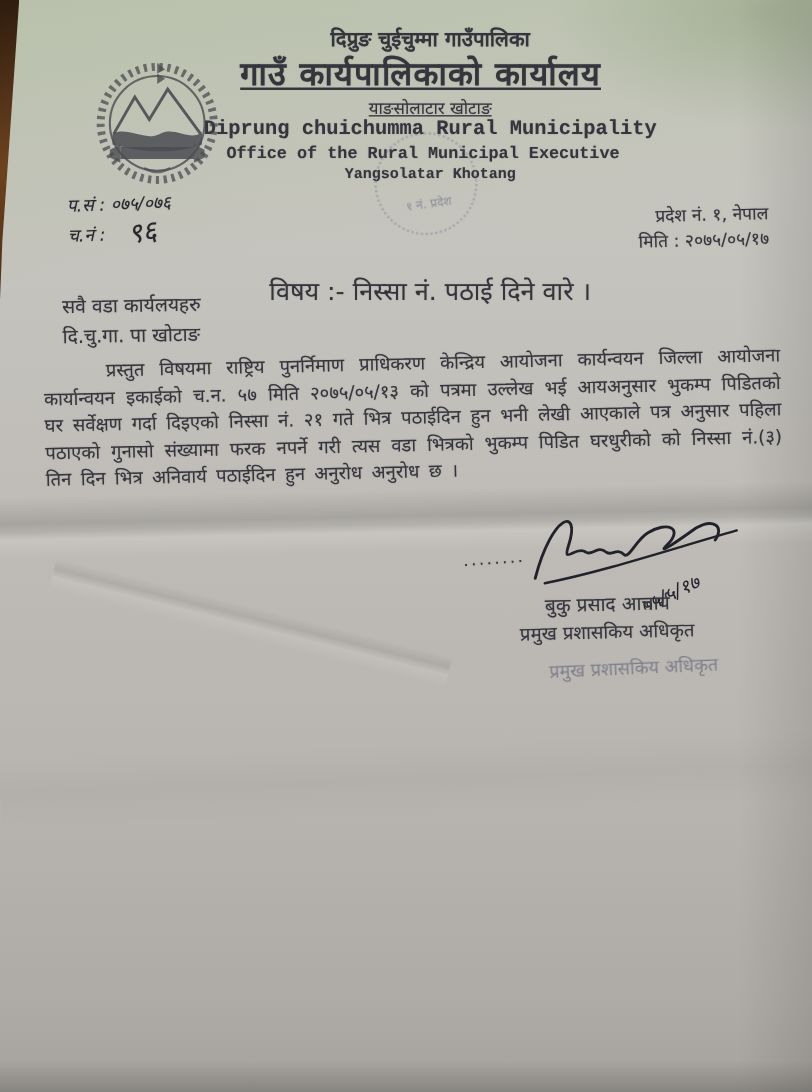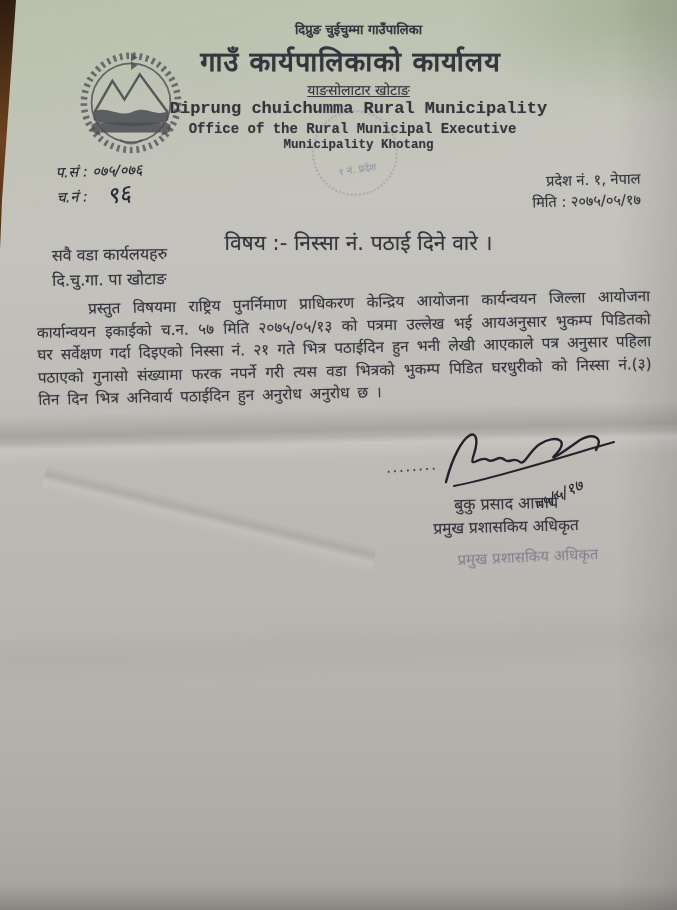--- a/index.html
+++ b/index.html
@@ -44,22 +44,22 @@
     clip-path:polygon(0 0, 16px 0, 7px 52%, 2px 80%, 0 100%);
     background:linear-gradient(160deg,#2e1c0e,#6d421f 55%,#4a2c15);
   }
   
   .t{position:absolute;color:#35353d;text-shadow:0 0 1px rgba(53,53,61,.35);}
   .center{text-align:center;}
   .np-b{font-weight:bold;}
   .en{font-family:Liberation Mono, monospace;font-weight:bold;}
   .hand{color:#26262e;font-style:italic;}
   
-  .h-np1{left:60px;right:20px;top:20px;font-size:13px;}
-  .h-np2{left:44px;right:20px;top:42px;font-size:27px;letter-spacing:1px;}
+  .h-np1{left:60px;right:20px;top:20px;font-size:17px;}
+  .h-np2{left:44px;right:20px;top:42px;font-size:27px;letter-spacing:1px;text-decoration:underline;}
   .h-np3{left:60px;right:20px;top:80px;font-size:14px;text-decoration:underline;}
   .h-en1{left:60px;right:20px;top:99px;font-size:17px;}
   .h-en2{left:48px;right:20px;top:121px;font-size:14px;}
   .h-en3{left:60px;right:20px;top:138px;font-size:12.5px;}
   .hdr-stamp{
     position:absolute;left:312px;top:110px;width:86px;height:86px;border-radius:50%;
     border:2px dotted rgba(92,97,132,.30);
     display:flex;align-items:flex-end;justify-content:center;
     color:rgba(92,97,132,.55);font-size:10px;padding-bottom:18px;box-sizing:border-box;
     transform:rotate(-8deg);filter:blur(.3px);
@@ -96,21 +96,21 @@
 <div class="crease-diag"></div>
 <div class="crease-soft"></div>
 <div class="bottom-shade"></div>
 <div class="wood-edge"></div>
 
 <div class="t center np-b h-np1">दिप्रुङ चुईचुम्मा गाउँपालिका</div>
 <div class="t center np-b h-np2">गाउँ कार्यपालिकाको कार्यालय</div>
 <div class="t center h-np3">याङसोलाटार खोटाङ</div>
 <div class="t center en h-en1">Diprung chuichumma Rural Municipality</div>
 <div class="t center en h-en2">Office of the Rural Municipal Executive</div>
-<div class="t center en h-en3">Municipality Khotang</div>
+<div class="t center en h-en3">Yangsolatar Khotang</div>
 
 <div class="hdr-stamp">
   <span>१ नं. प्रदेश</span>
 </div>
 
 <svg class="emblem" viewBox="0 0 100 104">
   <g stroke="#3c3c44" fill="none">
     <circle cx="50" cy="50" r="43" stroke-width="6" stroke-dasharray="2.5 3.5" opacity=".75"></circle>
     <circle cx="50" cy="50" r="36" stroke-width="1.6" opacity=".8"></circle>
     <path d="M50 4 l6 5 -6 3 6 4 -6 4 z" fill="#3c3c44" stroke="none" opacity=".8"></path>

